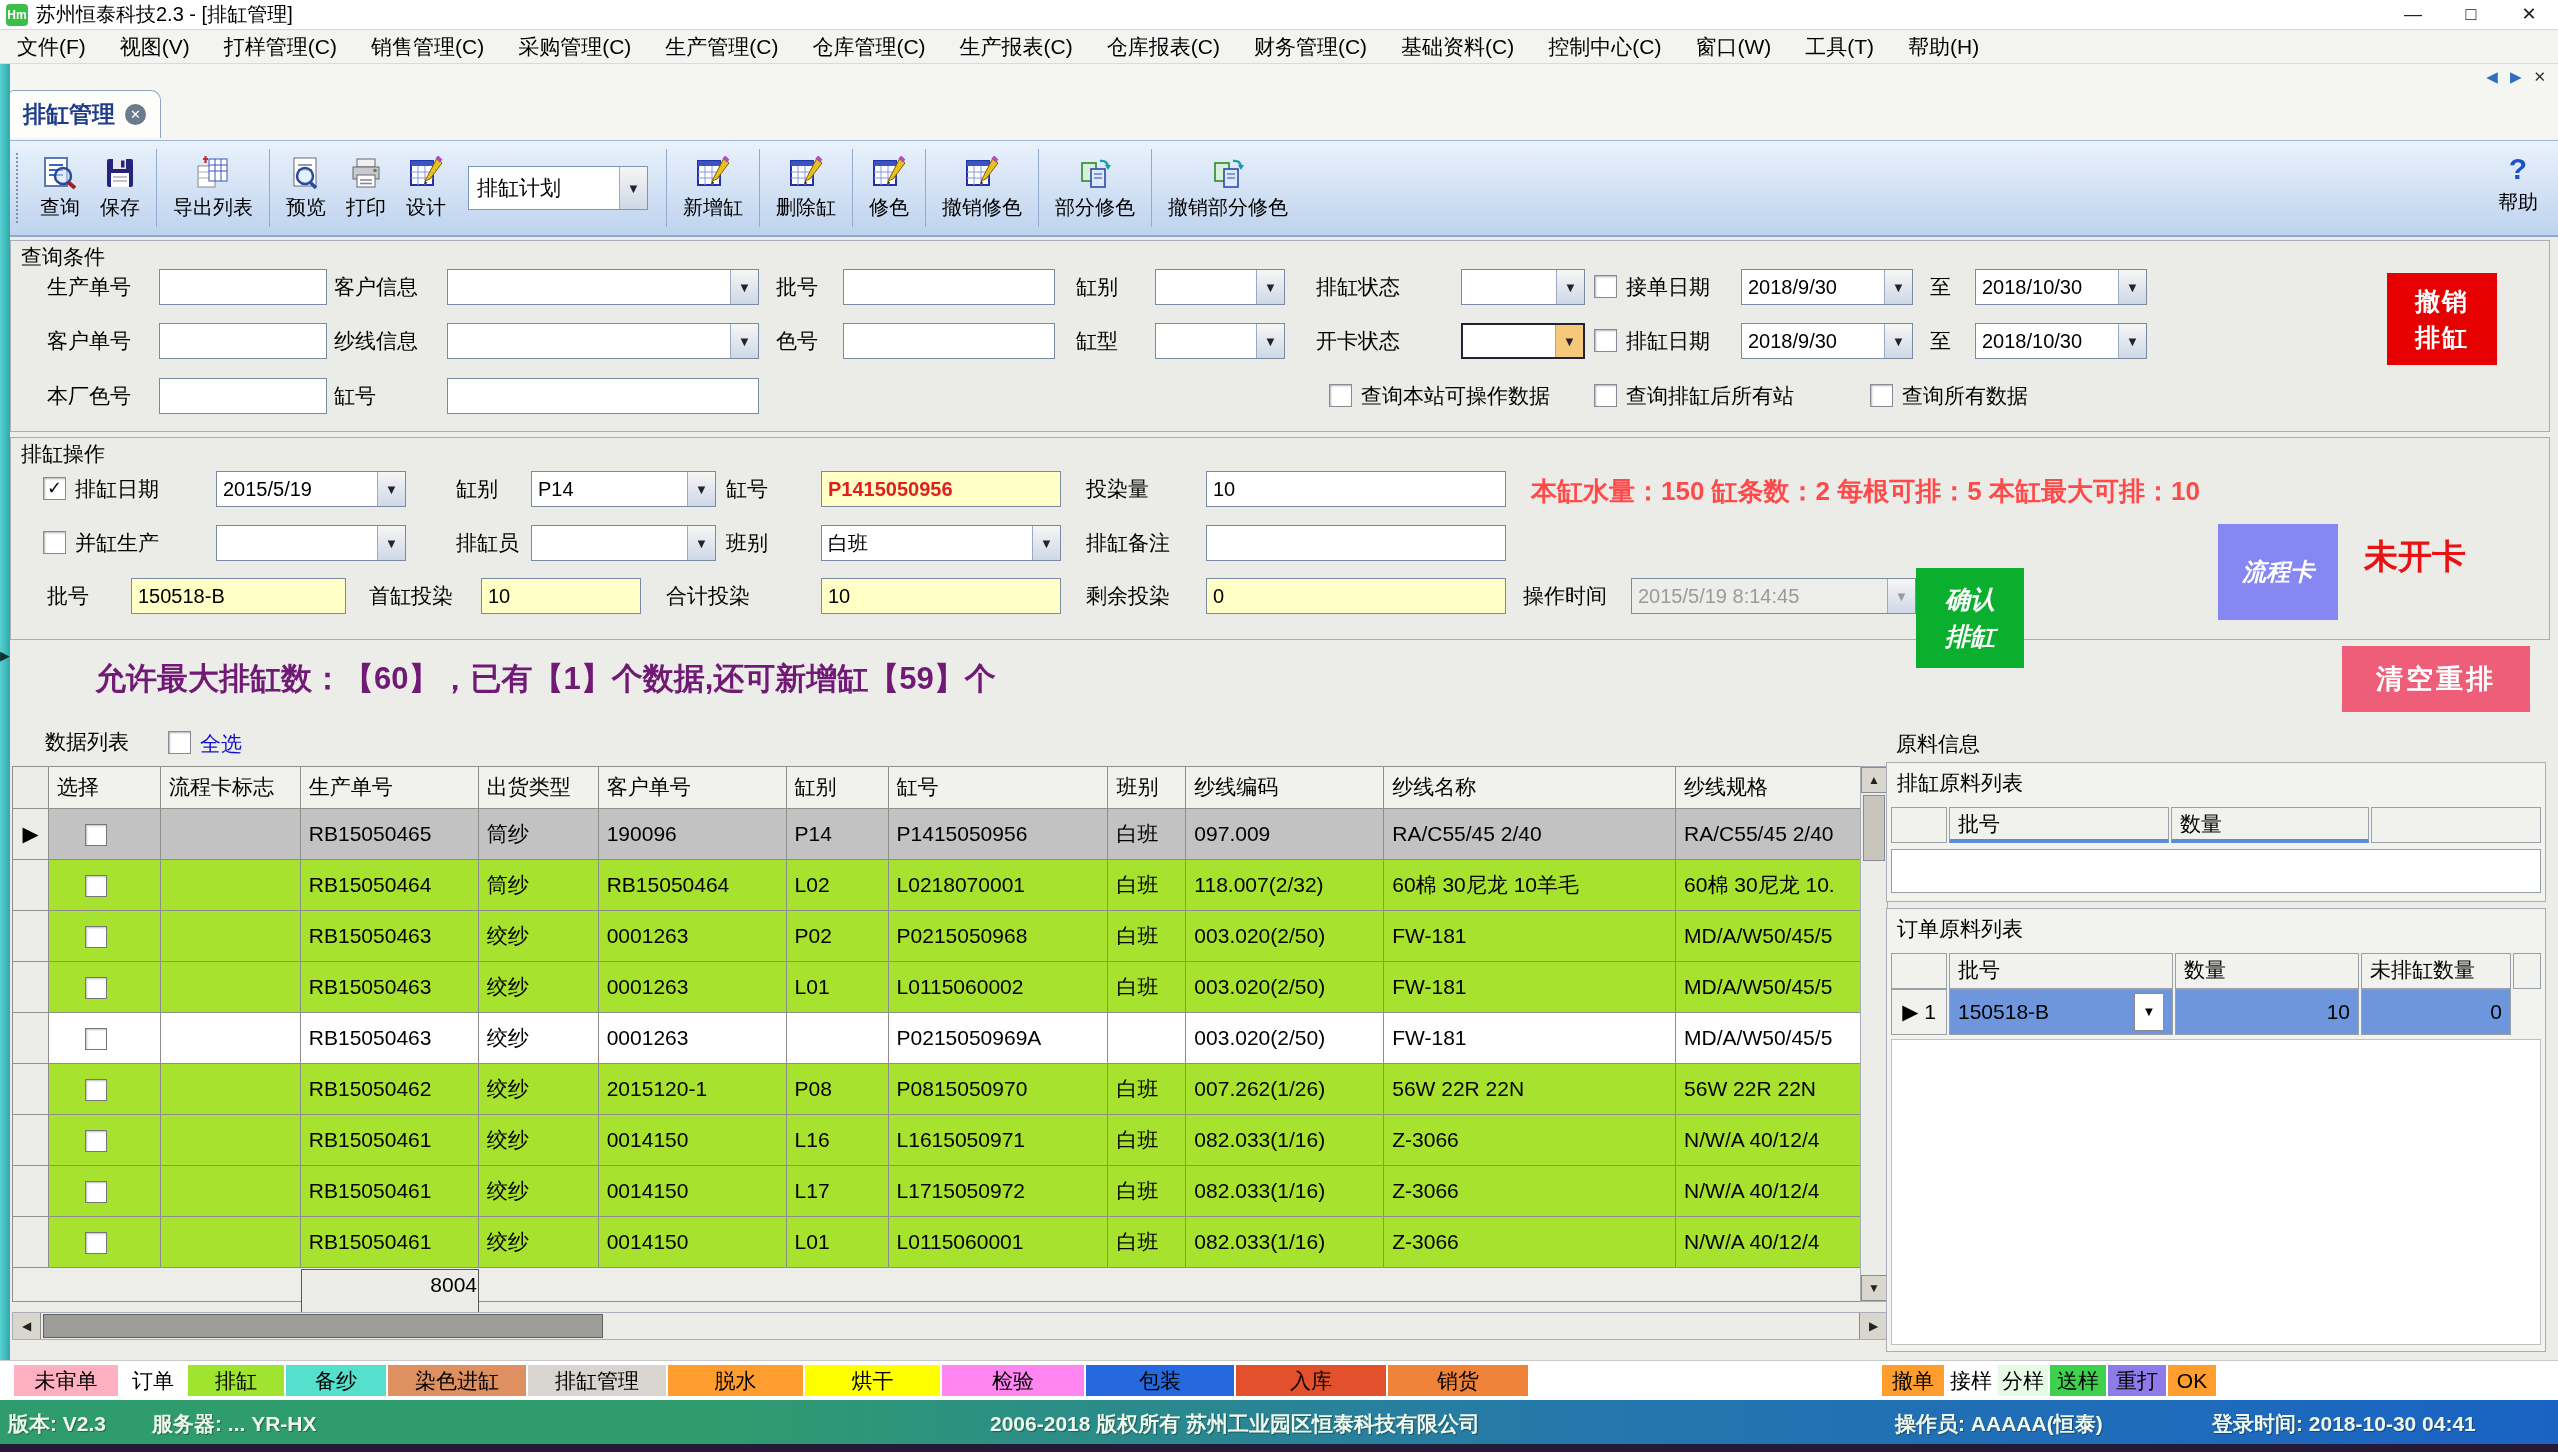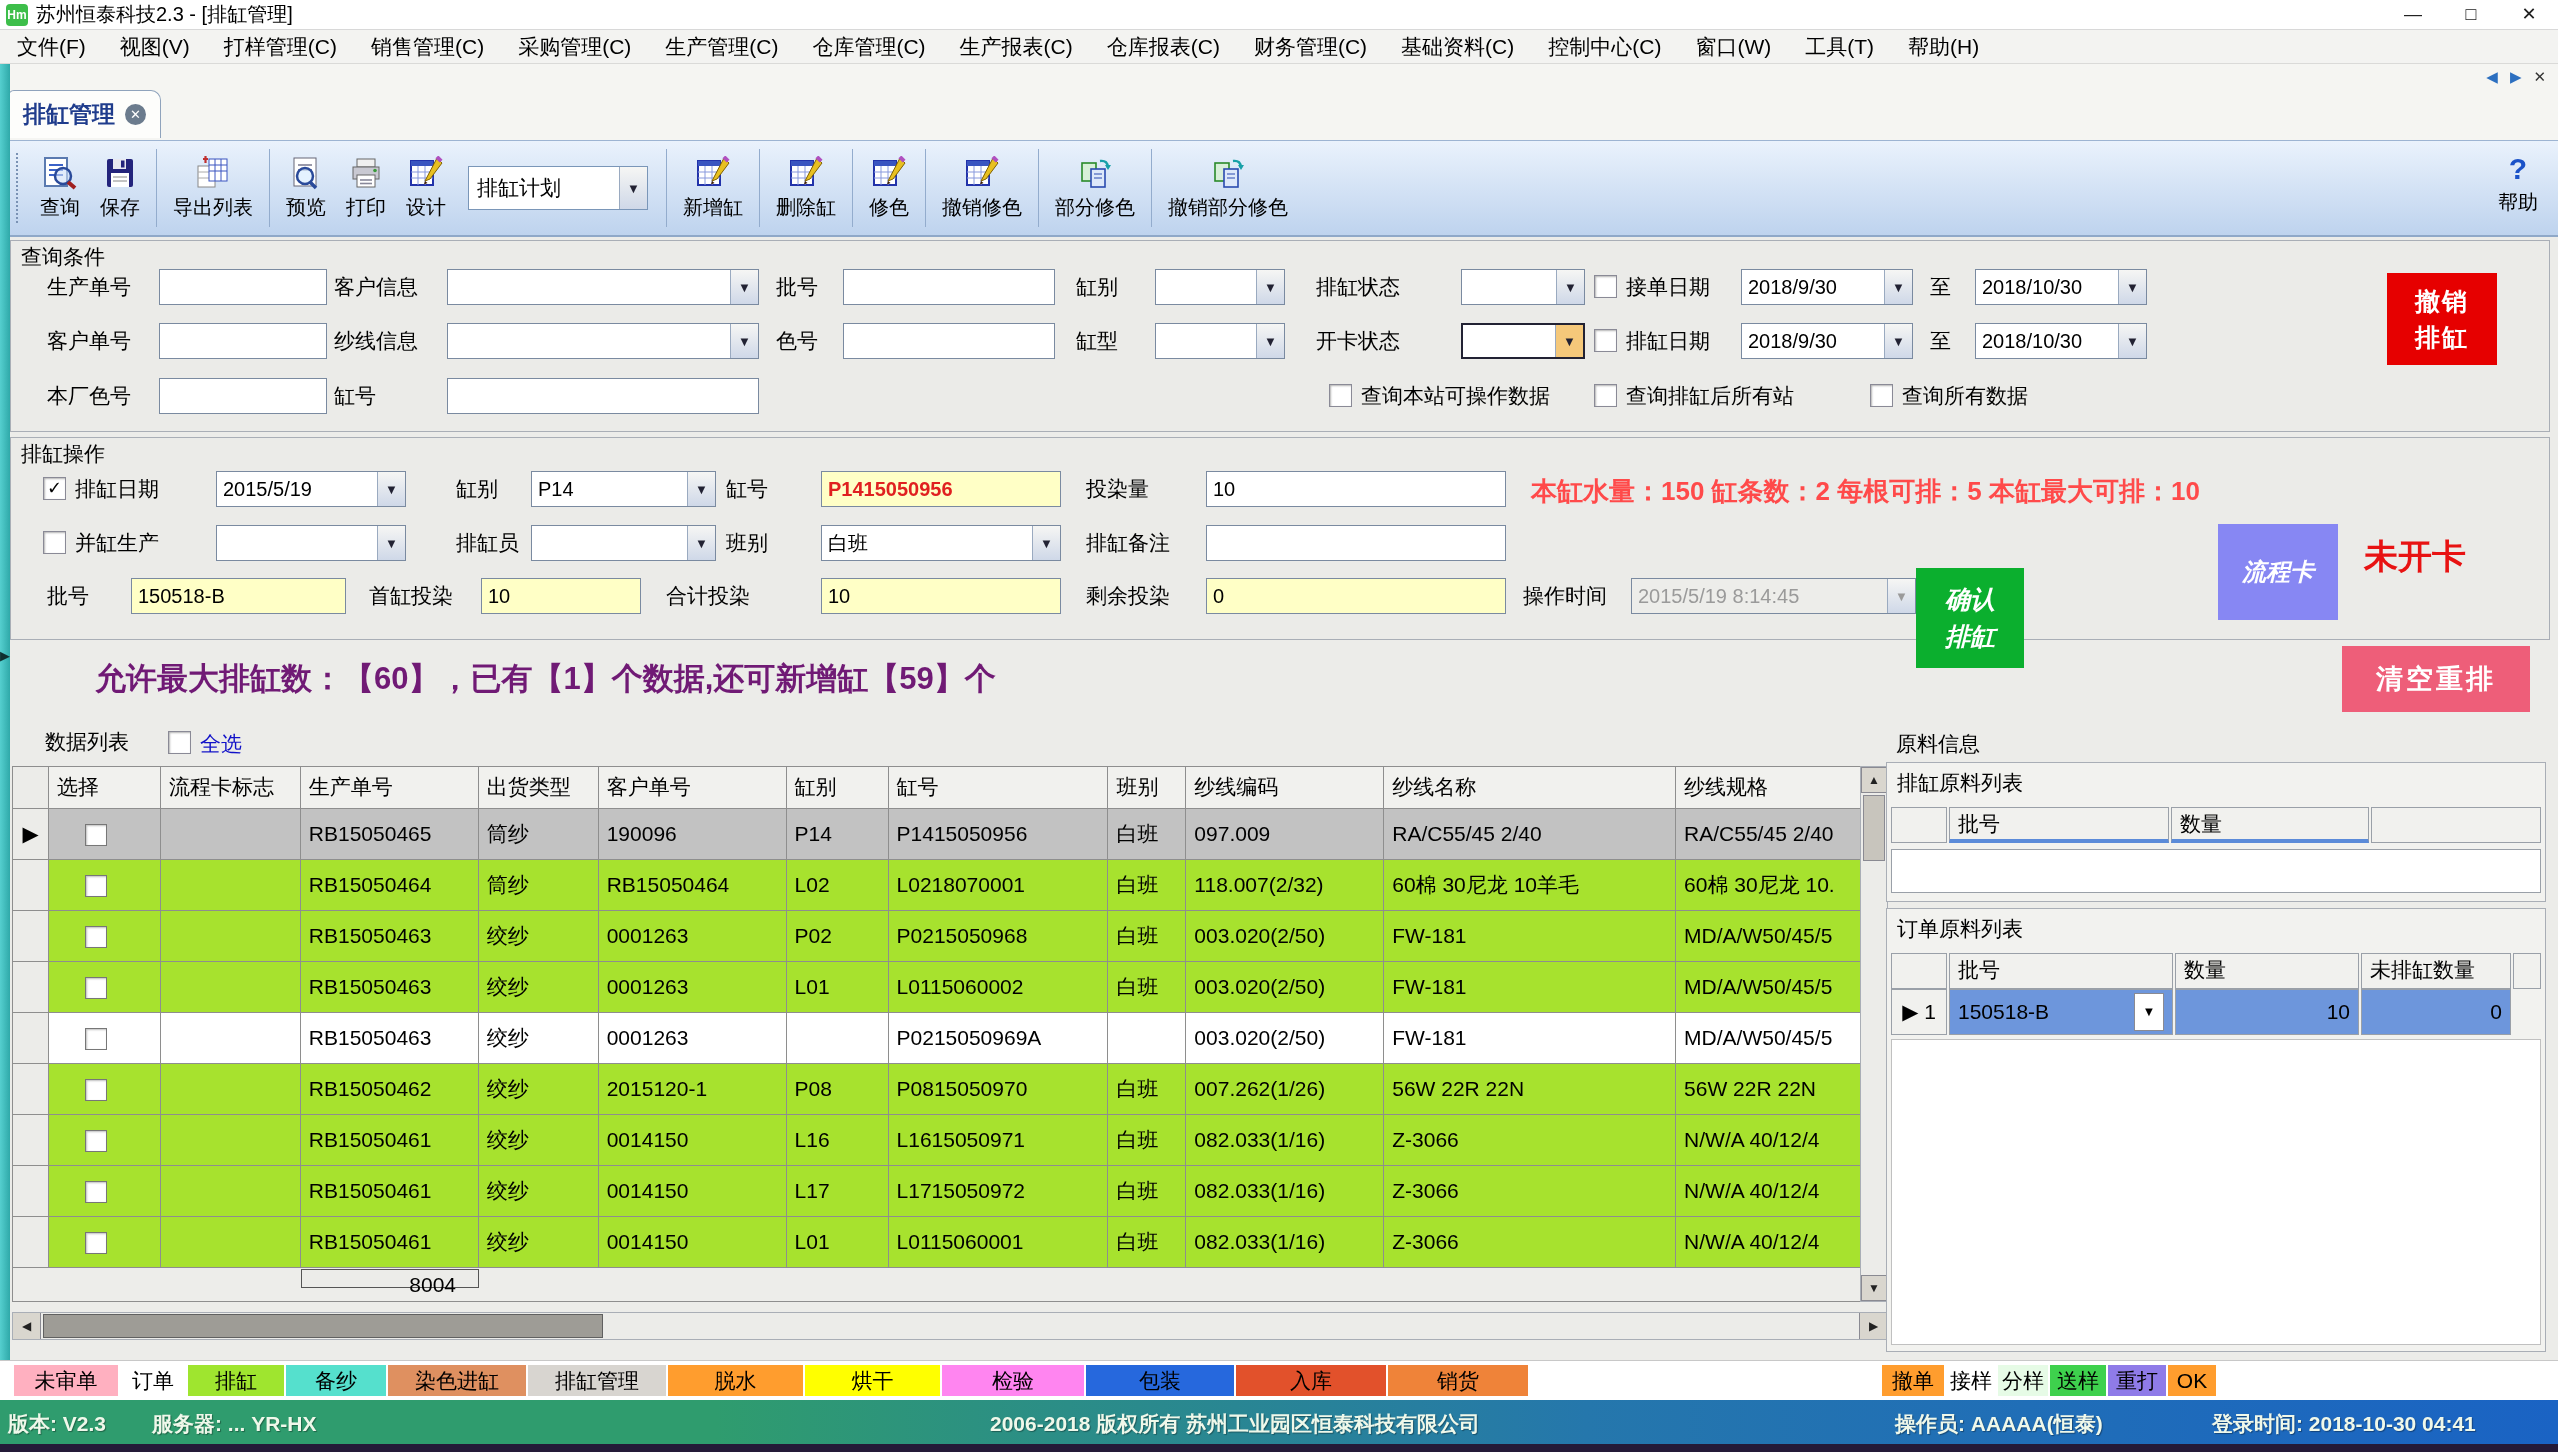--- a/index.html
+++ b/index.html
@@ -76,21 +76,21 @@
   .w-ind{width:36px; padding-left:0; text-align:center; background:#ECECE9;}
   .w-c0{width:112px}.w-c1{width:140px}.w-c2{width:178px}.w-c3{width:120px}.w-c4{width:188px}.w-c5{width:102px}.w-c6{width:220px}.w-c7{width:78px}.w-c8{width:198px}.w-c9{width:292px}.w-c10{width:184px; border-right:none;}
   .row-green .cell { background:#A7E22E; }
   .row-green .w-ind { background:#ECECE9; }
   .row-sel .cell { background:#C2C2C2; }
   .row-sel .w-ind { background:#ECECE9; }
   .row-white .cell { background:#fff; }
   .row-white .w-ind { background:#ECECE9; }
   .rowcb { display:inline-block; width:22px; height:22px; background:#fff; border:1px solid #777; vertical-align:middle; margin-left:28px; box-shadow:inset 1px 1px 2px rgba(0,0,0,.25); }
   .tfoot { height:34px; border-bottom:1px solid #8E8E8E; background:#EDEDEA; position:relative; }
-  .tfoot-box { position:absolute; left:288px; top:1px; width:178px; height:19px; border:1px solid #555; background:#ECECE9; font-size:21px; line-height:29px; text-align:right; padding-right:22px; }
+  .tfoot-box { position:absolute; left:288px; top:1px; width:178px; height:44px; border:1px solid #555; background:#ECECE9; font-size:21px; line-height:29px; text-align:right; padding-right:1px; }
   .vscroll { width:28px; background:#ECECE9; border:1px solid #A9AEB6; display:flex; flex-direction:column; }
   .sbtn { height:26px; background:#D9D6CE; border:1px solid #8A8A92; font-size:12px; text-align:center; line-height:24px; color:#222; }
   .vthumb { height:66px; margin:2px 2px; background:#C8C5BD; border:1px solid #8A8A92; }
   .hscroll { position:absolute; left:12px; top:1312px; width:1876px; height:28px; background:#ECECE9; border:1px solid #A9AEB6; display:flex; align-items:stretch; }
   .hbtn { width:28px; background:#D9D6CE; border-right:1px solid #8A8A92; font-size:12px; text-align:center; line-height:26px; color:#222; }
   .hbtn.right { border-right:none; border-left:1px solid #8A8A92; }
   .hthumb { width:560px; margin:1px 0 1px 2px; background:#9E9C96; border:1px solid #606060; }
 
   
   .mat-caption { position:absolute; left:1896px; top:730px; font-size:21px; }

